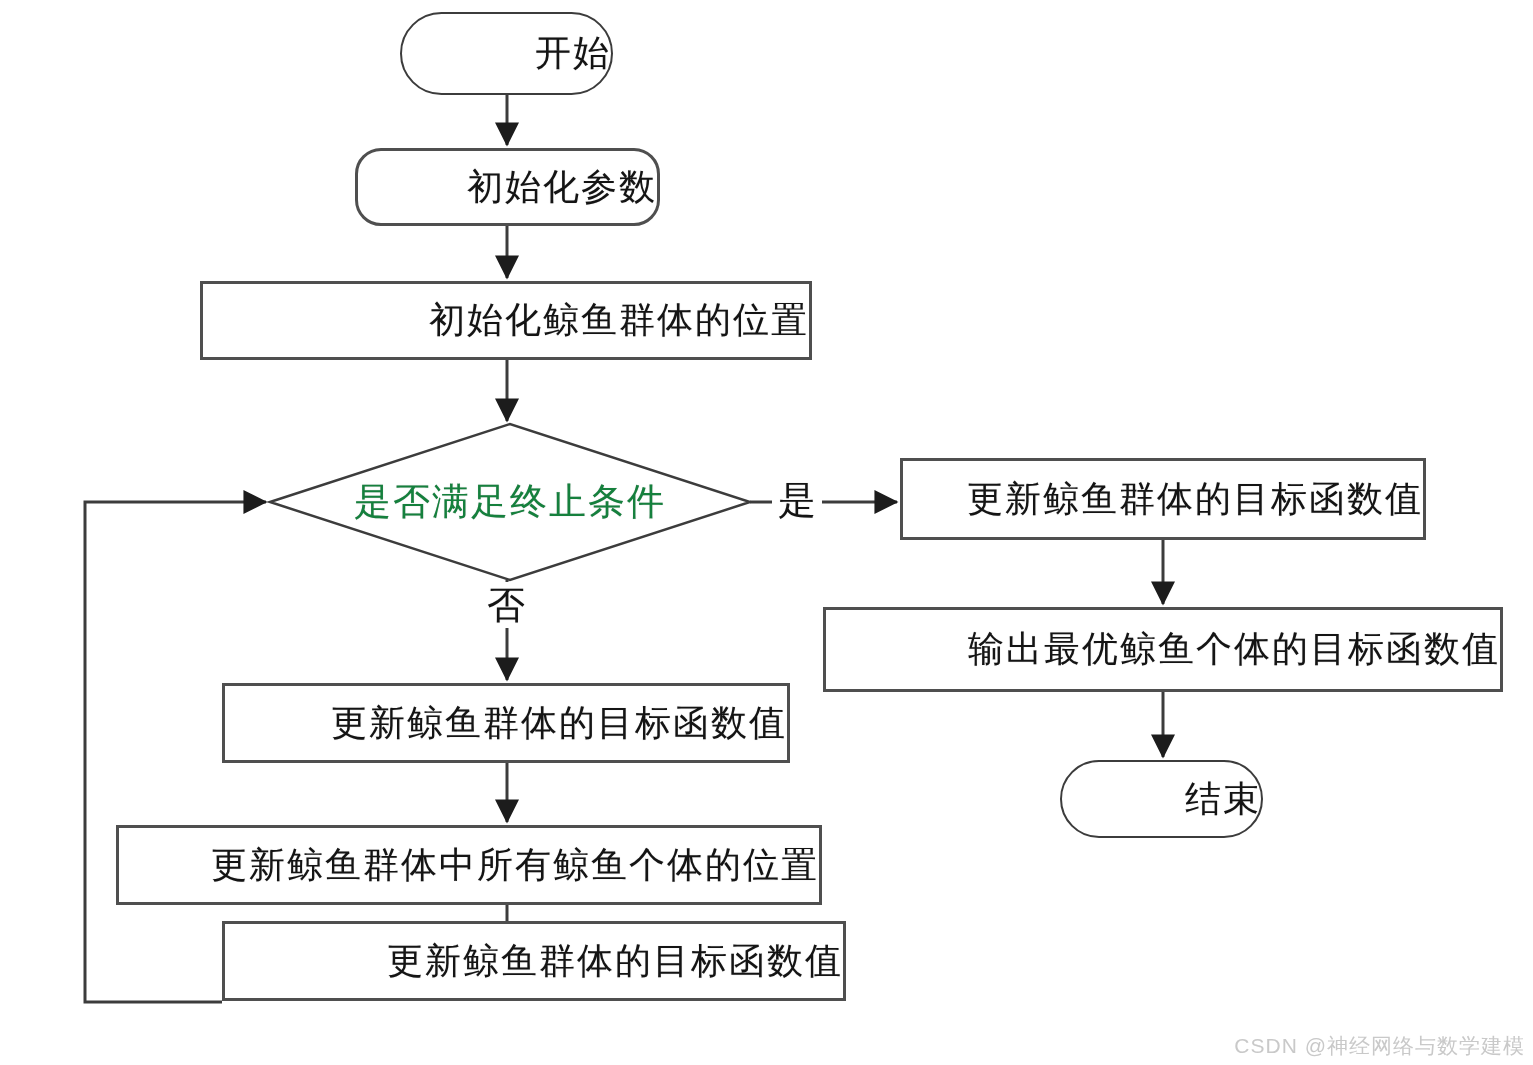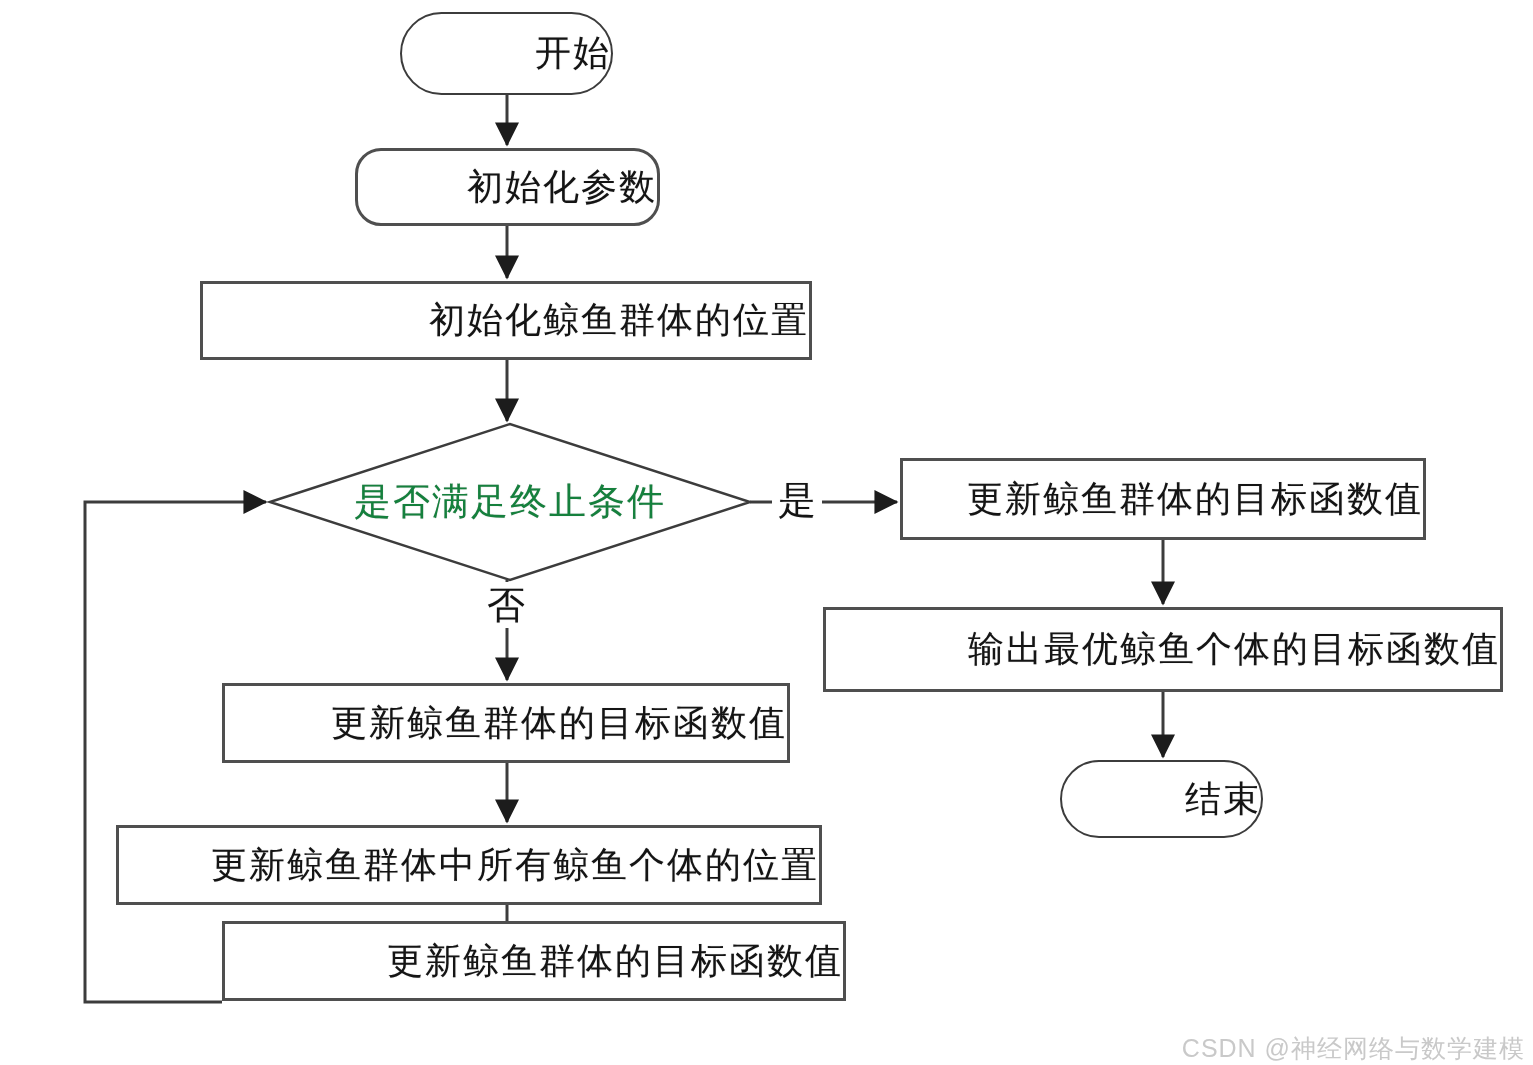--- a/index.html
+++ b/index.html
@@ -59,21 +59,21 @@
     font-size: 38px;
     line-height: 1;
     padding: 4px 6px;
     text-shadow: 0 0 1px rgba(0,0,0,0.25);
   }
   .watermark {
     position: absolute;
     right: 8px;
     top: 1032px;
     color: #c9c9c9;
-    font-size: 25px;
+    font-size: 21px;
     letter-spacing: 1px;
   }
 
   
   #node-start      { left: 400px;  top: 12px;  width: 213px; height: 83px; }
   #node-init-params{ left: 355px;  top: 148px; width: 305px; height: 78px; border-radius: 26px; }
   #node-init-pos   { left: 200px;  top: 281px; width: 612px; height: 79px; padding-left: 20px; }
   #diamond-label   { left: 280px;  top: 474px; width: 460px; height: 56px; }
   #label-yes       { left: 772px;  top: 477px; }
   #node-out-pos    { left: 900px;  top: 458px; width: 526px; height: 82px; }

